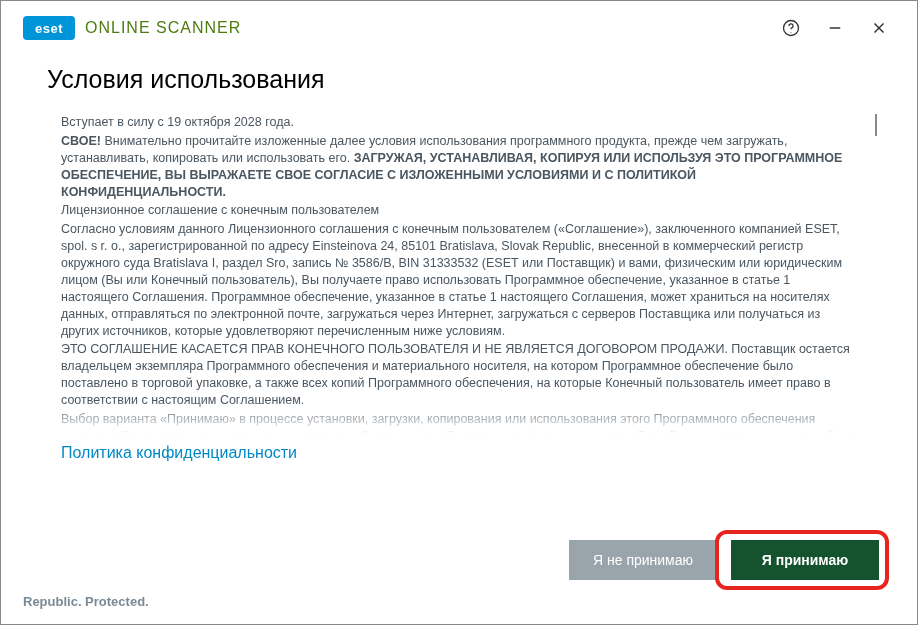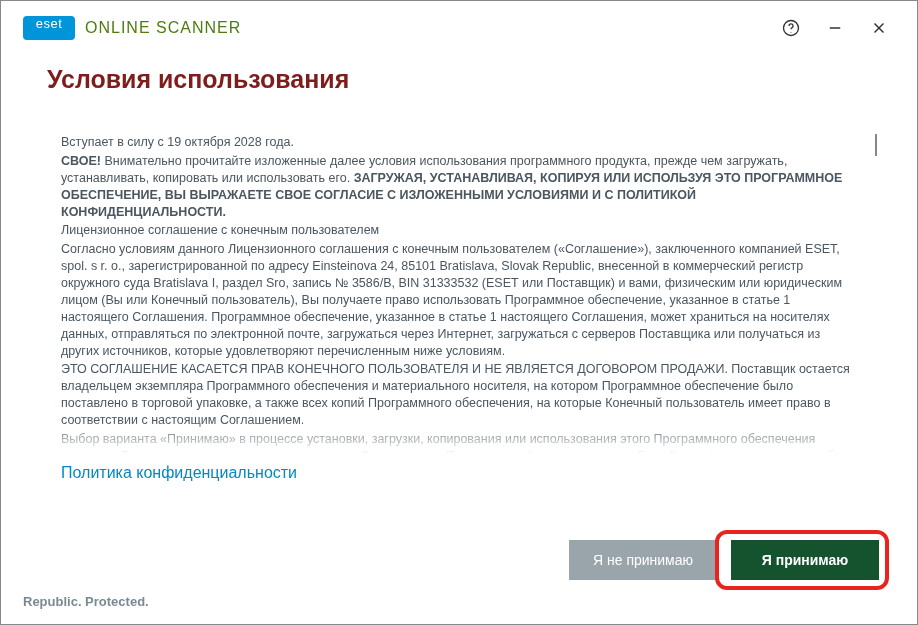--- a/index.html
+++ b/index.html
@@ -24,23 +24,24 @@
       align-items: center;
       height: 54px;
       padding: 0 16px 0 22px;
     }
     .logo-badge {
       width: 52px;
       height: 24px;
       background: #0094d8;
       border-radius: 4px;
       display: flex;
+      align-items: center;
       justify-content: center;
       color: #fff;
-      font-weight: 400;
+      font-weight: 700;
       font-size: 13px;
       letter-spacing: 0.5px;
     }
     .app-title {
       margin-left: 10px;
       color: #4d7c0f;
       font-size: 16px;
       letter-spacing: 1px;
       font-weight: 400;
     }
@@ -57,23 +58,23 @@
     .title-ctrl svg { stroke: #333; }
     .content {
       padding: 10px 36px 0 46px;
       flex: 1;
       display: flex;
       flex-direction: column;
       min-height: 0;
     }
     .page-title {
       font-size: 25px;
-      font-weight: 700;
-      color: #7f1d1d;
-      margin-bottom: 32px;
+      font-weight: 400;
+      color: #000000;
+      margin-bottom: 12px;
     }
     .terms-area {
       position: relative;
       background: #fff;
       padding: 8px 20px 0 14px;
       font-size: 12.5px;
       line-height: 1.35;
       color: #4a5660;
       height: 328px;
       overflow: hidden;

